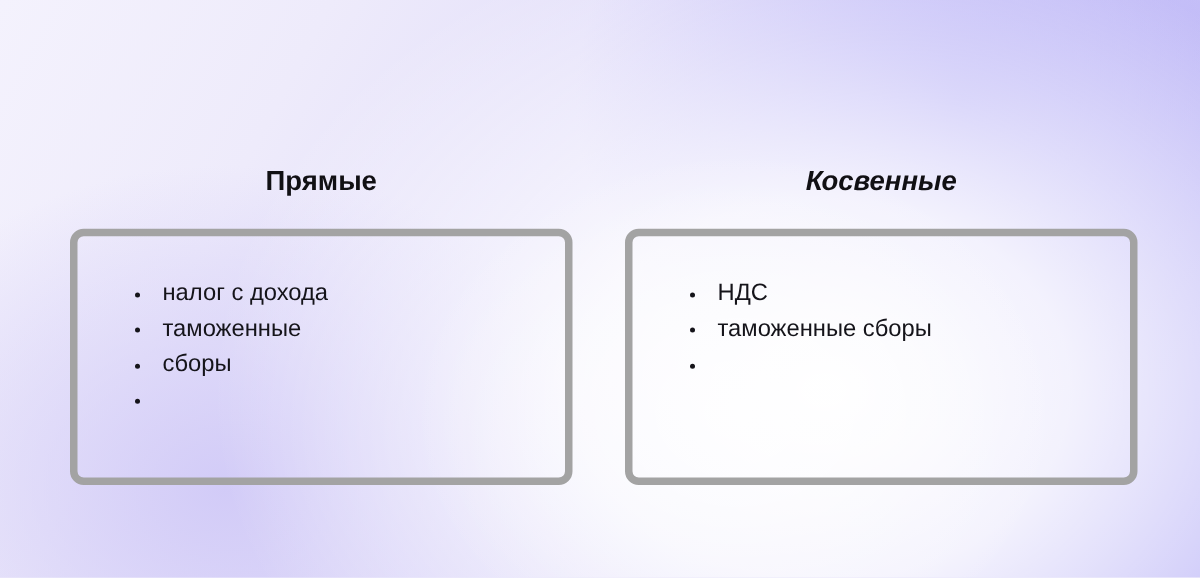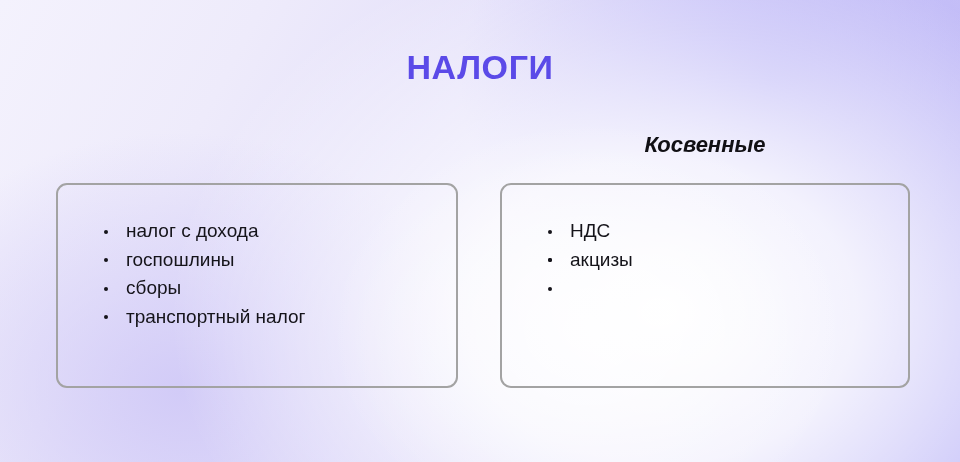--- a/index.html
+++ b/index.html
@@ -106,21 +106,21 @@
   }
   #header-direct   { left: 56px;  width: 402px; }
   #header-indirect { left: 500px; width: 410px; font-style: italic; }
 
   
   .tax-box {
     position: absolute;
     top: 183px;
     height: 205px;
     box-sizing: border-box;
-    border: 2px solid #a3a3a3;
+    border: 6px solid #a3a3a3;
     border-radius: 11px;
     background: transparent;
   }
   #box-direct   { left: 56px;  width: 402px; }
   #box-indirect { left: 500px; width: 410px; text-decoration: underline; }
 
   .tax-list {
     list-style: none;
     margin: 0;
     padding: 0;
@@ -155,37 +155,36 @@
 <div id="slide">
 
   <div class="bg-base"></div>
   <div class="bg-glow-tr"></div>
   <div class="bg-glow-bl"></div>
   <div class="bg-glow-white"></div>
   <div class="bg-glow-white2"></div>
 
   <div class="content">
 
-    <div id="title">НАЛОГИ</div>
 
+    <div id="header-direct" class="col-header">Прямые</div>
 
     <div id="header-indirect" class="col-header">Косвенные</div>
 
     <div id="box-direct" class="tax-box">
       <ul class="tax-list">
         <li><span class="bullet"></span><span>налог с дохода</span></li>
-        <li><span class="bullet"></span><span>госпошлины</span></li>
+        <li><span class="bullet"></span><span>таможенные</span></li>
         <li><span class="bullet"></span><span>сборы</span></li>
-        <li><span class="bullet"></span><span>транспортный налог</span></li>
+        <li><span class="bullet"></span></li>
       </ul>
     </div>
 
     <div id="box-indirect" class="tax-box">
       <ul class="tax-list">
         <li><span class="bullet"></span><span>НДС</span></li>
-        <li><span class="bullet"></span></li>
-        <li><span class="bullet"></span><span>акцизы</span></li>
+        <li><span class="bullet"></span><span>таможенные сборы</span></li>
         <li><span class="bullet"></span></li>
       </ul>
     </div>
 
   </div>
 </div>
 
 </body></html>

